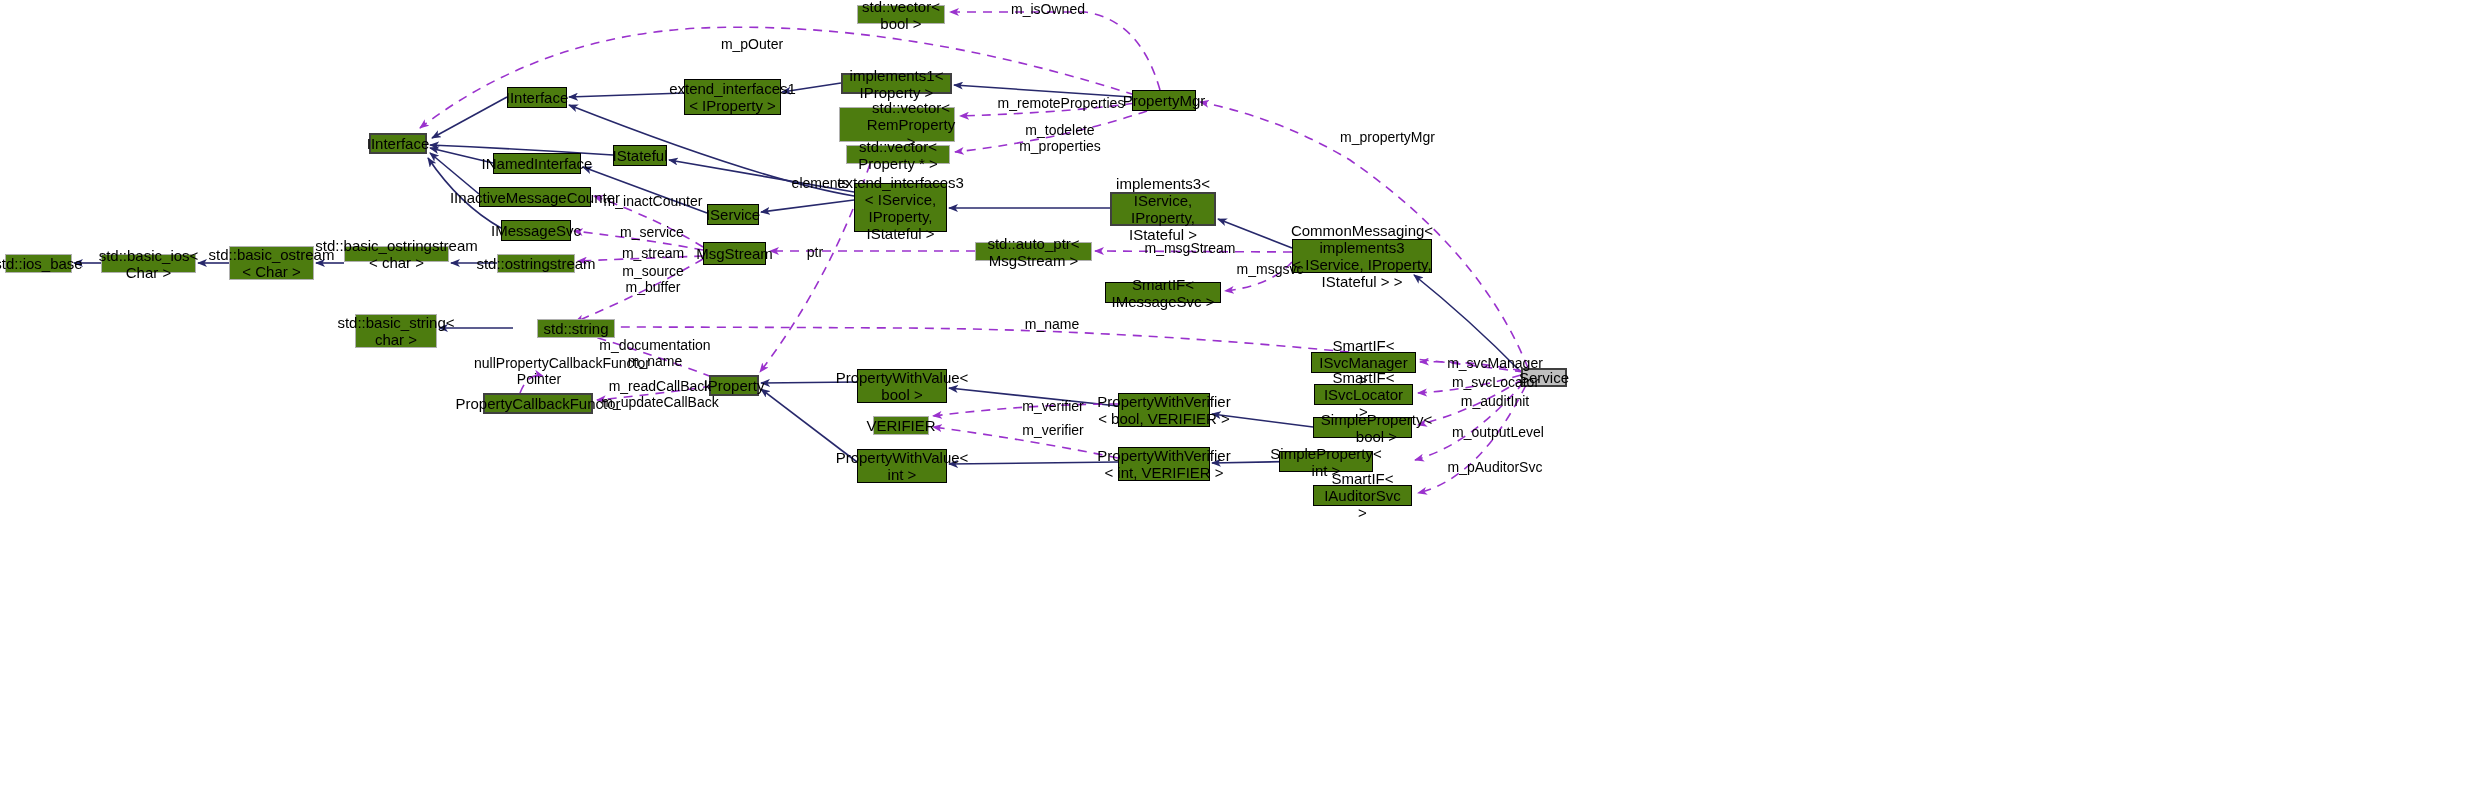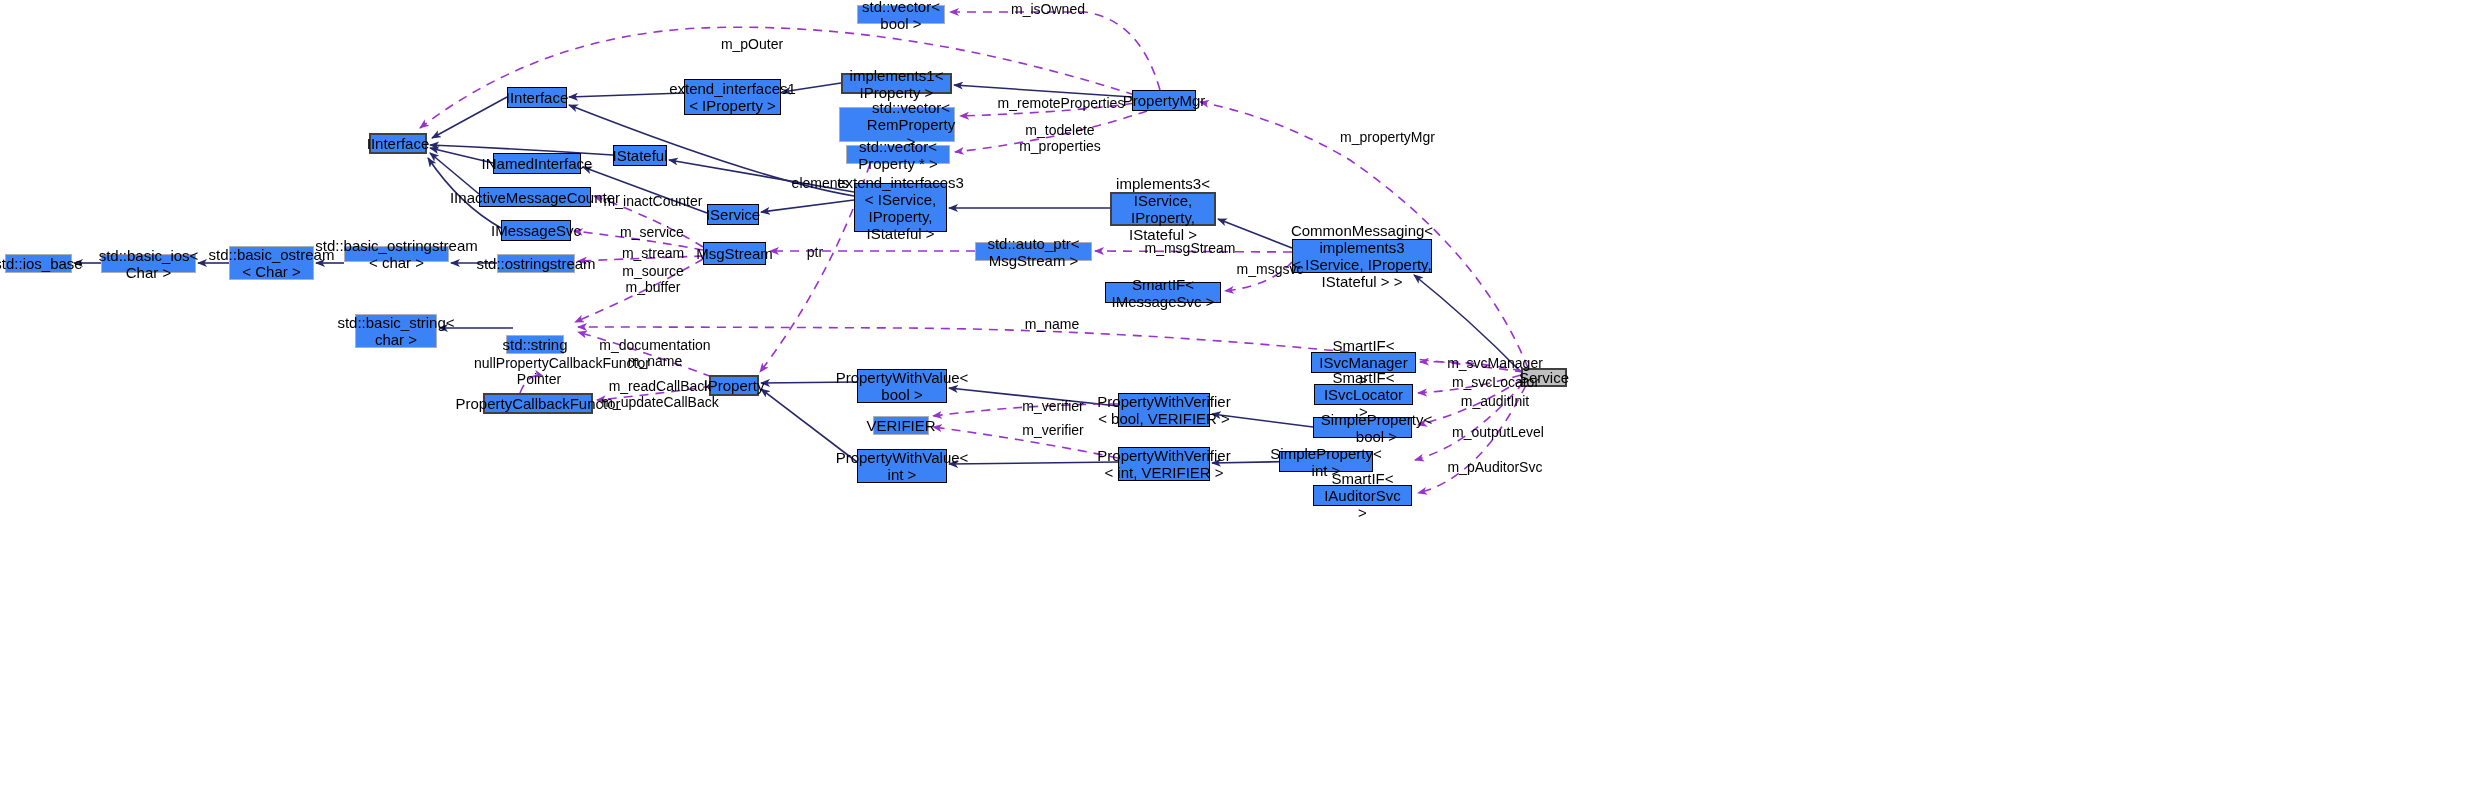--- a/index.html
+++ b/index.html
@@ -22,21 +22,21 @@
     height: 805px;
     pointer-events: none;
   }
   .node {
     position: absolute;
     box-sizing: border-box;
     display: flex;
     align-items: center;
     justify-content: center;
     text-align: center;
-    background: #3b82f6;
+    background: #4d7c0f;
     color: #000000;
     font-size: 15px;
     line-height: 17px;
     white-space: pre-line;
     padding: 1px 4px;
     z-index: 3;
   }
   
   .node.solid {            
     border: 1px solid #000000;
@@ -186,21 +186,21 @@
       <div class="node ext" style="left: 344px; top: 246px; width: 105px; height: 16px;">std::basic_ostringstream
 &lt; char &gt;</div>
       <div class="node ext" style="left: 497px; top: 254px; width: 78px; height: 19px;">std::ostringstream</div>
       <div class="node solid" style="left: 703px; top: 242px; width: 63px; height: 23px;">MsgStream</div>
       <div class="node ext" style="left: 975px; top: 242px; width: 117px; height: 19px;">std::auto_ptr&lt; MsgStream &gt;</div>
       <div class="node solid" style="left: 1292px; top: 239px; width: 140px; height: 34px;">CommonMessaging&lt; implements3
 &lt; IService, IProperty, IStateful &gt; &gt;</div>
       <div class="node solid" style="left: 1105px; top: 282px; width: 116px; height: 21px;">SmartIF&lt; IMessageSvc &gt;</div>
       <div class="node ext" style="left: 355px; top: 314px; width: 82px; height: 34px;">std::basic_string&lt;
 char &gt;</div>
-      <div class="node ext" style="left: 506px; top: 319px; width: 58px; height: 19px; margin-top: 16px;">std::string</div>
+      <div class="node ext" style="left: 537px; top: 319px; width: 78px; height: 19px;">std::string</div>
       <div class="node solid" style="left: 1311px; top: 352px; width: 105px; height: 21px;">SmartIF&lt; ISvcManager &gt;</div>
       <div class="node focus" style="left: 1521px; top: 368px; width: 46px; height: 19px;">Service</div>
       <div class="node thick" style="left: 709px; top: 375px; width: 50px; height: 21px;">IProperty</div>
       <div class="node solid" style="left: 857px; top: 369px; width: 90px; height: 34px;">PropertyWithValue&lt;
 bool &gt;</div>
       <div class="node solid" style="left: 1118px; top: 393px; width: 92px; height: 34px;">PropertyWithVerifier
 &lt; bool, VERIFIER &gt;</div>
       <div class="node solid" style="left: 1314px; top: 384px; width: 99px; height: 21px;">SmartIF&lt; ISvcLocator &gt;</div>
       <div class="node thick" style="left: 483px; top: 393px; width: 110px; height: 21px;">PropertyCallbackFunctor</div>
       <div class="node ext" style="left: 873px; top: 416px; width: 56px; height: 19px;">VERIFIER</div>

